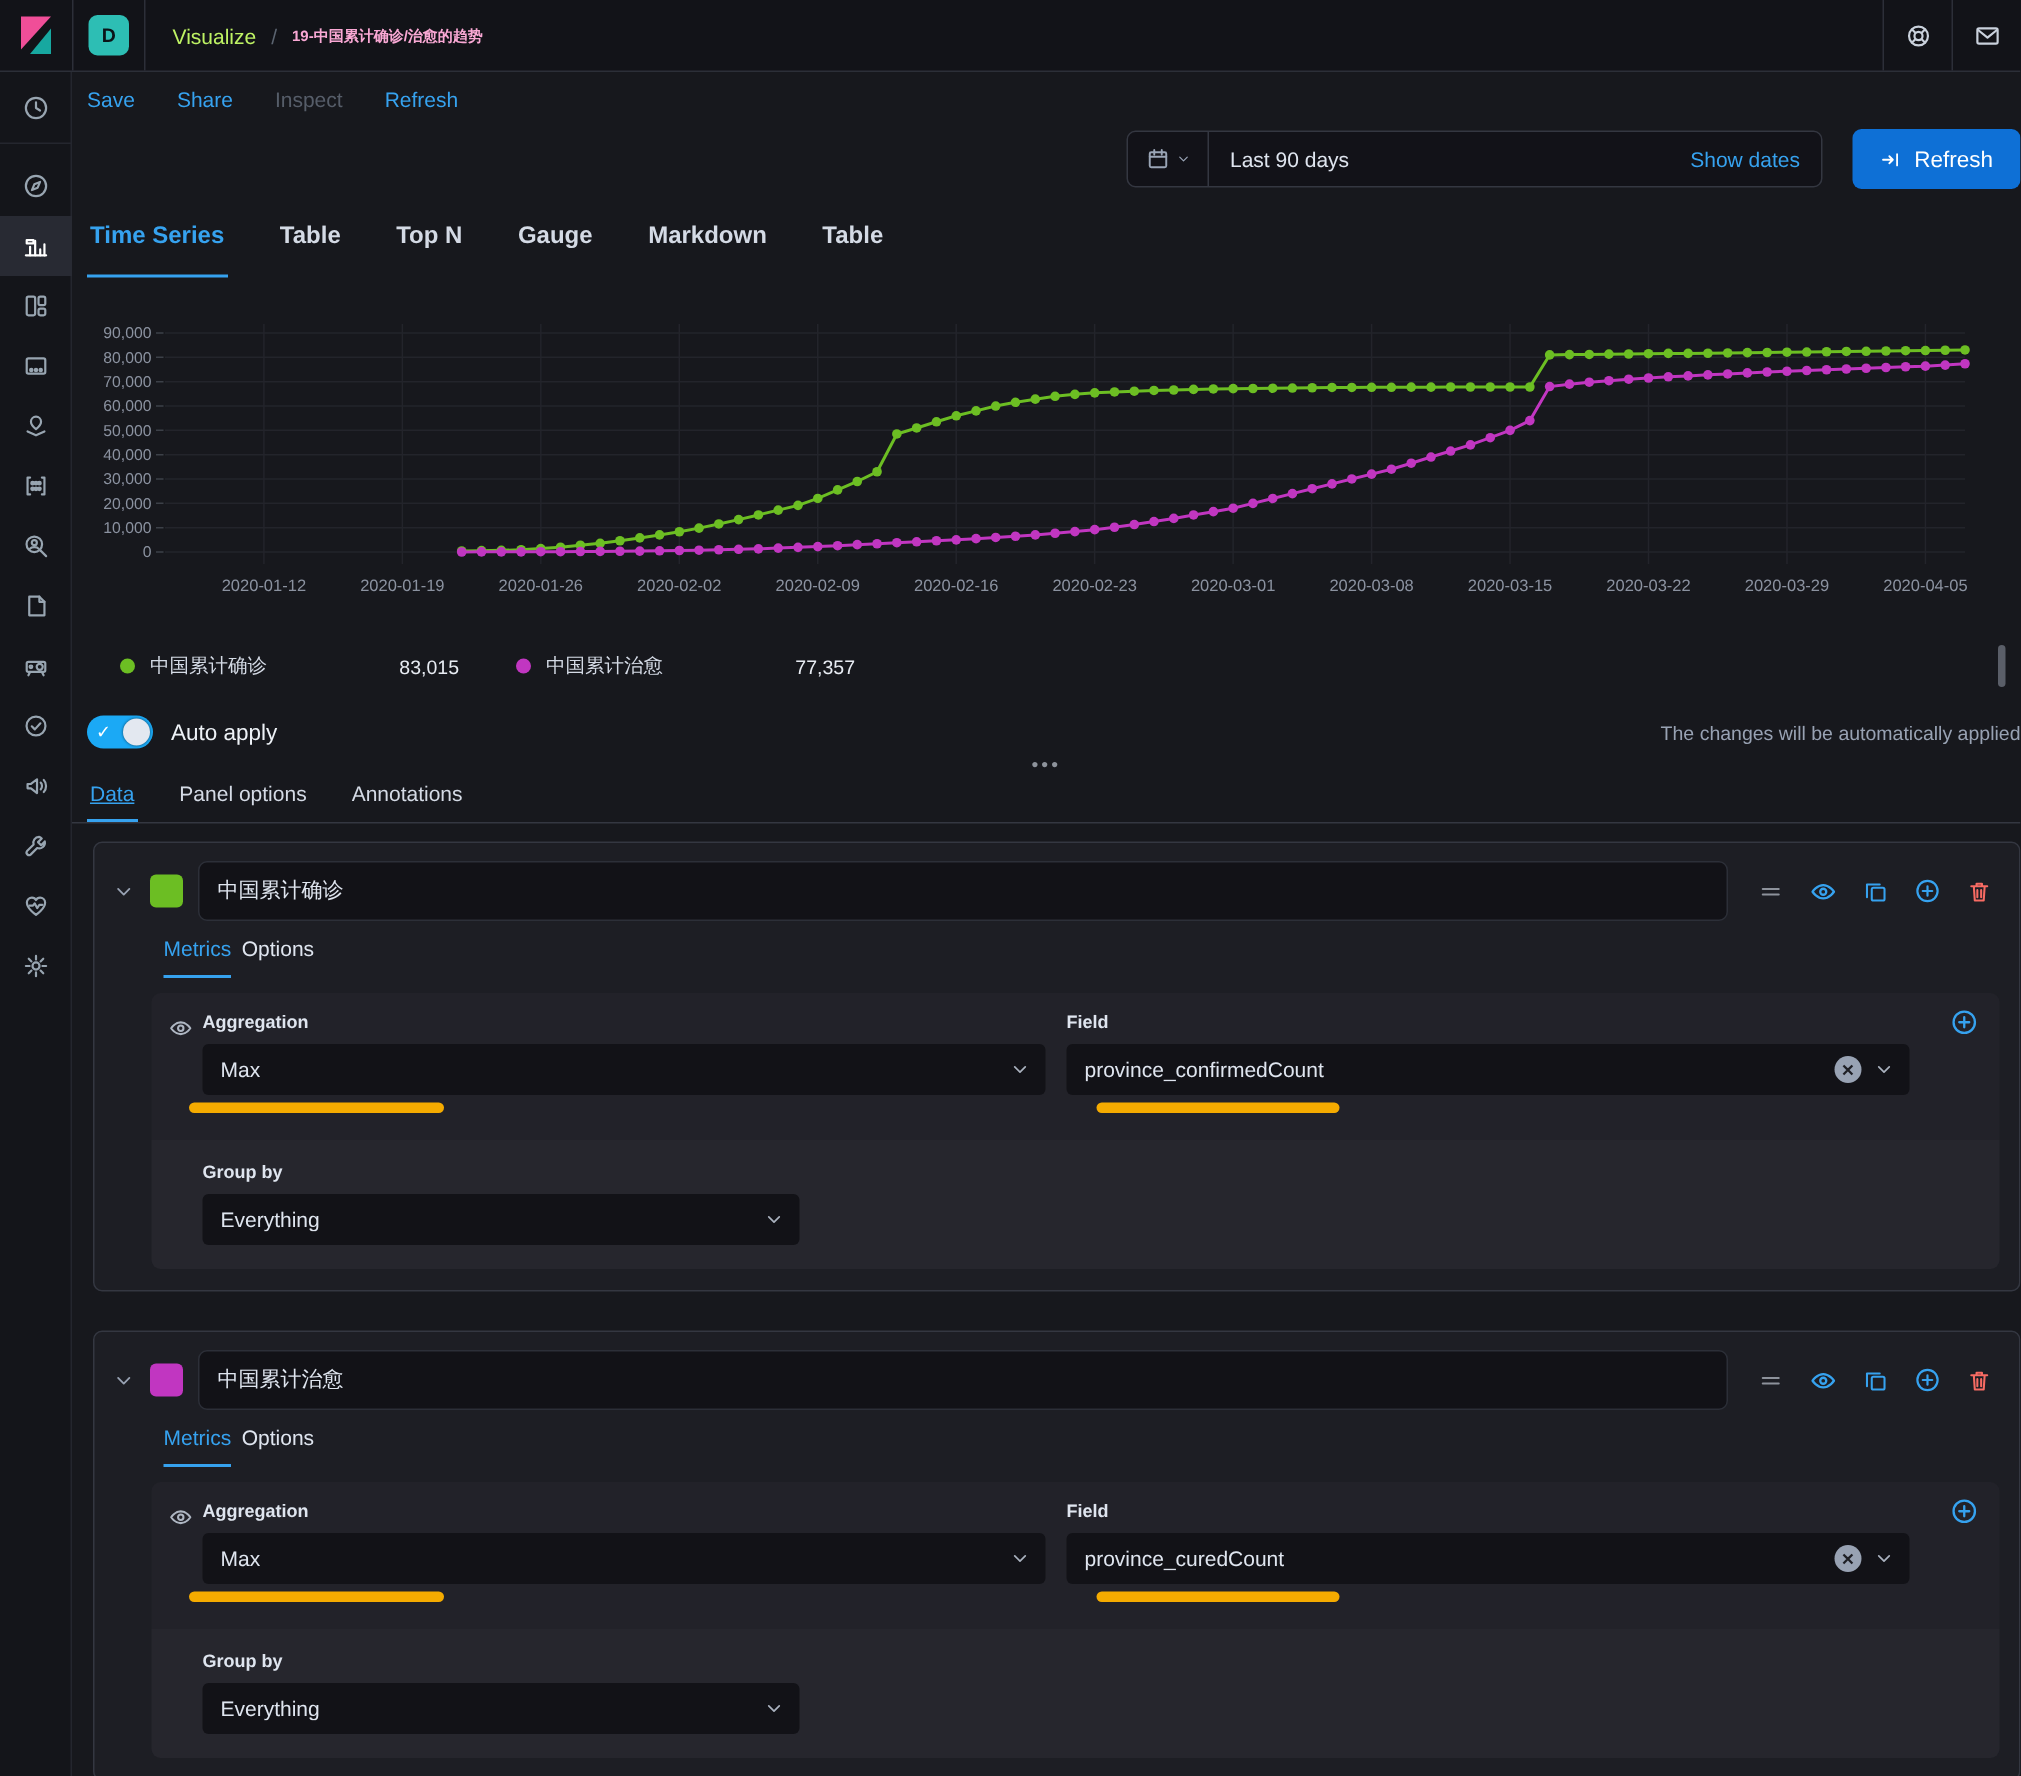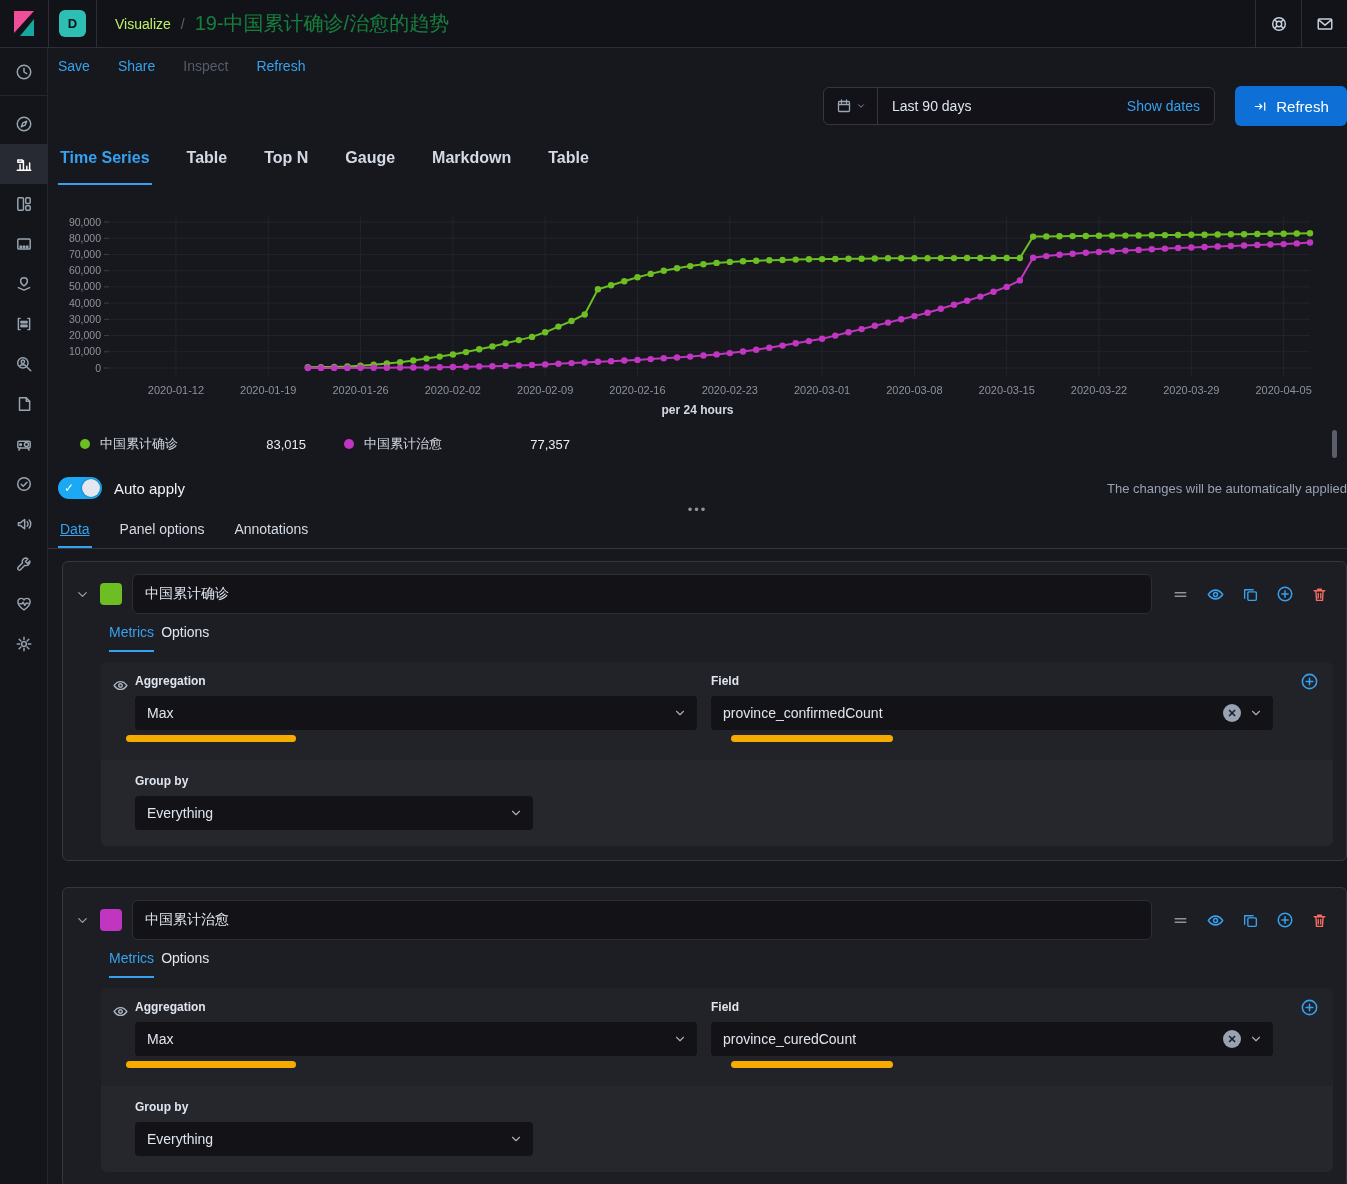--- a/index.html
+++ b/index.html
@@ -15,40 +15,40 @@
   
   .header { position:absolute; top:0; left:0; right:0; height:48px; background:#121318;
             border-bottom:1px solid #2c2f38; display:flex; align-items:stretch; z-index:5; }
   .logo-cell { width:49px; display:flex; align-items:center; justify-content:center; border-right:1px solid #2c2f38; }
   .badge-cell { width:48px; display:flex; align-items:center; justify-content:center; border-right:1px solid #2c2f38; }
   .space-badge { width:27px; height:27px; border-radius:6px; background:#2dbeb4; color:#0b1317;
                  font-weight:bold; font-size:13px; display:flex; align-items:center; justify-content:center; }
   .crumbs { display:flex; align-items:center; gap:10px; padding-left:18px; flex:1; }
   .crumb-app { color:#bef264; font-size:14px; }
   .crumb-sep { color:#5b6470; }
-  .crumb-page { color:#15803d; font-size:20px; font-weight:normal; }
+  .crumb-page { color:#f9a8d4; font-size:10px; font-weight:bold; }
   .header-right { display:flex; align-items:stretch; }
   .header-btn { width:46px; display:flex; align-items:center; justify-content:center;
                 border-left:1px solid #2c2f38; color:#c9d1dc; }
 
   
   .rail { position:absolute; top:48px; left:0; bottom:0; width:48px; background:#14151a;
           border-right:1px solid #24262e; display:flex; flex-direction:column; align-items:center; z-index:4; }
   .rail-item { width:48px; height:40px; display:flex; align-items:center; justify-content:center; color:#98a5b1; cursor:pointer; }
   .rail-item.first { height:48px; border-bottom:1px solid #24262e; margin-bottom:8px; }
   .rail-item.active { background:#282a33; color:#ffffff; }
 
   
   .main { position:absolute; top:48px; left:48px; width:1299px; bottom:0; }
   .action-bar { height:36px; display:flex; align-items:center; gap:28px; padding-left:10px; }
   .action-link { font-size:14px; color:#36a2ef; cursor:pointer; }
   .action-link.disabled { color:#565d69; cursor:default; }
 
   .query-row { height:38px; margin-top:3px; display:flex; justify-content:flex-end; align-items:center; gap:20px; }
-  .superdate { width:392px; height:38px; background:#121218; border:1px solid #343741; border-radius:6px;
+  .superdate { width:464px; height:38px; background:#121218; border:1px solid #343741; border-radius:6px;
                display:flex; align-items:center; }
   .sd-cal { width:54px; height:100%; display:flex; align-items:center; justify-content:center; gap:4px;
             border-right:1px solid #343741; color:#9aa5b6; cursor:pointer; }
   .sd-range { flex:1; padding-left:14px; color:#dfe5ef; font-size:14px; }
   .sd-show { padding-right:14px; color:#36a2ef; font-size:14px; cursor:pointer; white-space:nowrap; }
   .refresh-btn { width:112px; height:40px; background:#0e70d6; border:none; border-radius:6px; color:#fff;
                  font-size:15px; font-family:inherit; display:flex; align-items:center; justify-content:center;
                  gap:8px; cursor:pointer; }
 
   .vis-tabs { margin-top:16px; padding-left:10px; display:flex; gap:33px; height:44px; }
@@ -507,21 +507,20 @@
         <circle cx="1156.5" cy="58.0" r="3.2" fill="#C136C1"></circle>
         <circle cx="1169.7" cy="57.5" r="3.2" fill="#C136C1"></circle>
         <circle cx="1182.9" cy="57.0" r="3.2" fill="#C136C1"></circle>
         <circle cx="1196.1" cy="56.5" r="3.2" fill="#C136C1"></circle>
         <circle cx="1209.3" cy="56.0" r="3.2" fill="#C136C1"></circle>
         <circle cx="1222.4" cy="55.5" r="3.2" fill="#C136C1"></circle>
         <circle cx="1235.6" cy="55.1" r="3.2" fill="#C136C1"></circle>
         <circle cx="1248.8" cy="54.4" r="3.2" fill="#C136C1"></circle>
         <circle cx="1262.0" cy="53.5" r="3.2" fill="#C136C1"></circle>
       </svg>
-    <div class="chart-xlabel">per 24 hours</div>
   </div>
 
   <div class="legend">
     <div class="legend-item">
       <span class="legend-dot" style="background-color: rgb(108, 190, 35);"></span>
       <span class="legend-label">中国累计确诊</span>
       <span class="legend-value">83,015</span>
     </div>
     <div class="legend-item">
       <span class="legend-dot" style="background-color: rgb(193, 54, 193);"></span>

